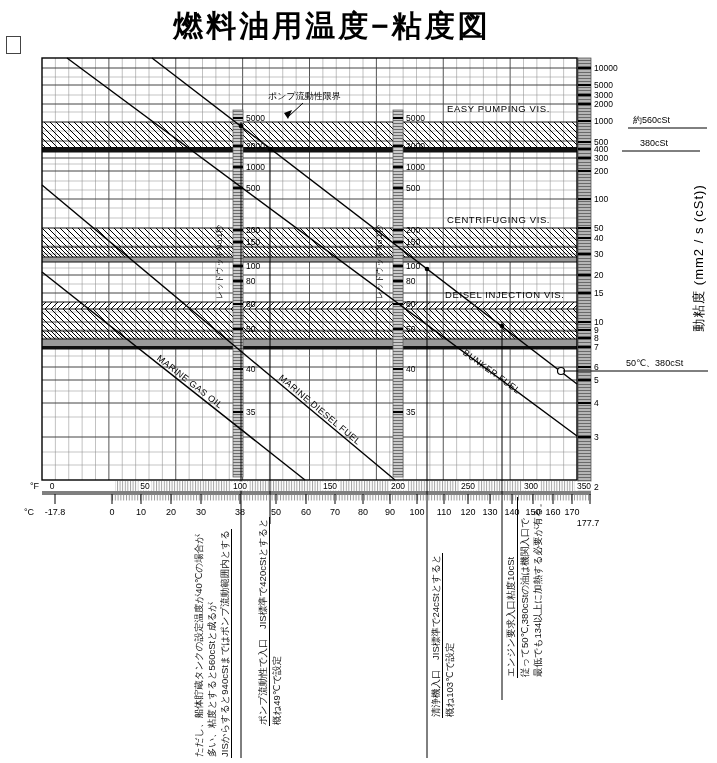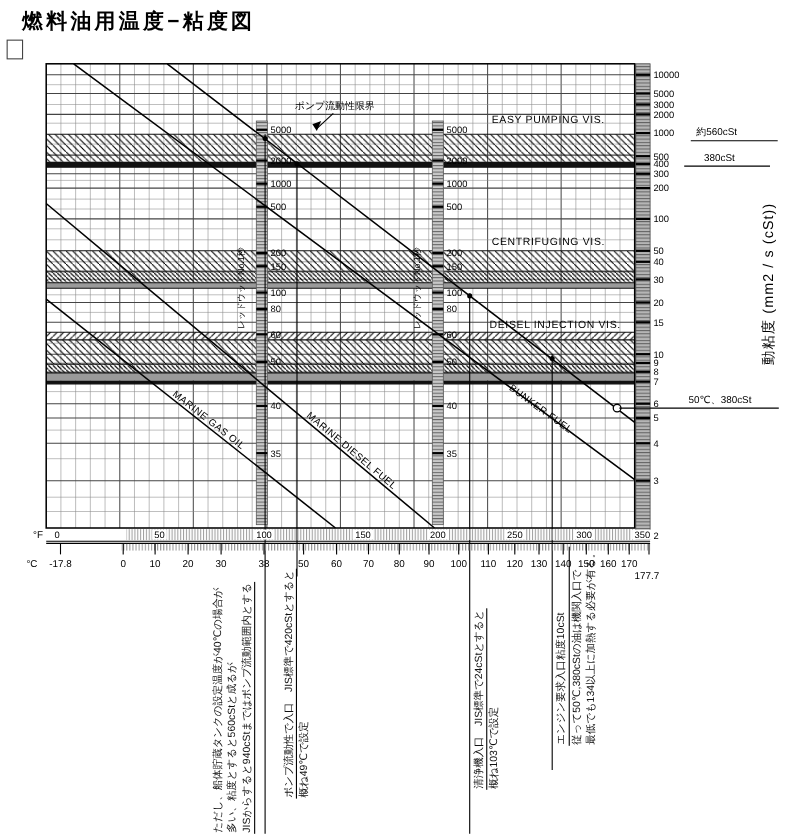--- a/index.html
+++ b/index.html
@@ -1,19 +1,19 @@
 <!DOCTYPE html>
 <html><head>
 <meta charset="utf-8">
 <style>
   html,body{margin:0;padding:0;background:#fff;}
   #page{position:relative;width:717px;height:763px;background:#fff;overflow:hidden;
         font-family:"Liberation Sans","DejaVu Sans",sans-serif;color:#000;}
-  #title{position:absolute;left:20px;top:6px;width:600px;
-         font-size:19px;font-weight:bold;letter-spacing:3px;}
+  #title{position:absolute;left:32px;top:6px;width:600px;text-align:center;
+         font-size:30px;font-weight:bold;letter-spacing:3px;}
   #corner-box{position:absolute;left:6px;top:36px;width:13px;height:16px;border:1px solid #444;}
   #chart-svg{position:absolute;left:0;top:0;}
   .ann{position:absolute;transform:rotate(-90deg);transform-origin:0 0;
        font-size:9.5px;line-height:13px;white-space:nowrap;color:#111;}
   .ann div{padding:0 1px;}
   .ann .u{border-bottom:1px solid #000;}
   svg text{fill:#000;}
 </style>
 </head>
 <body>

